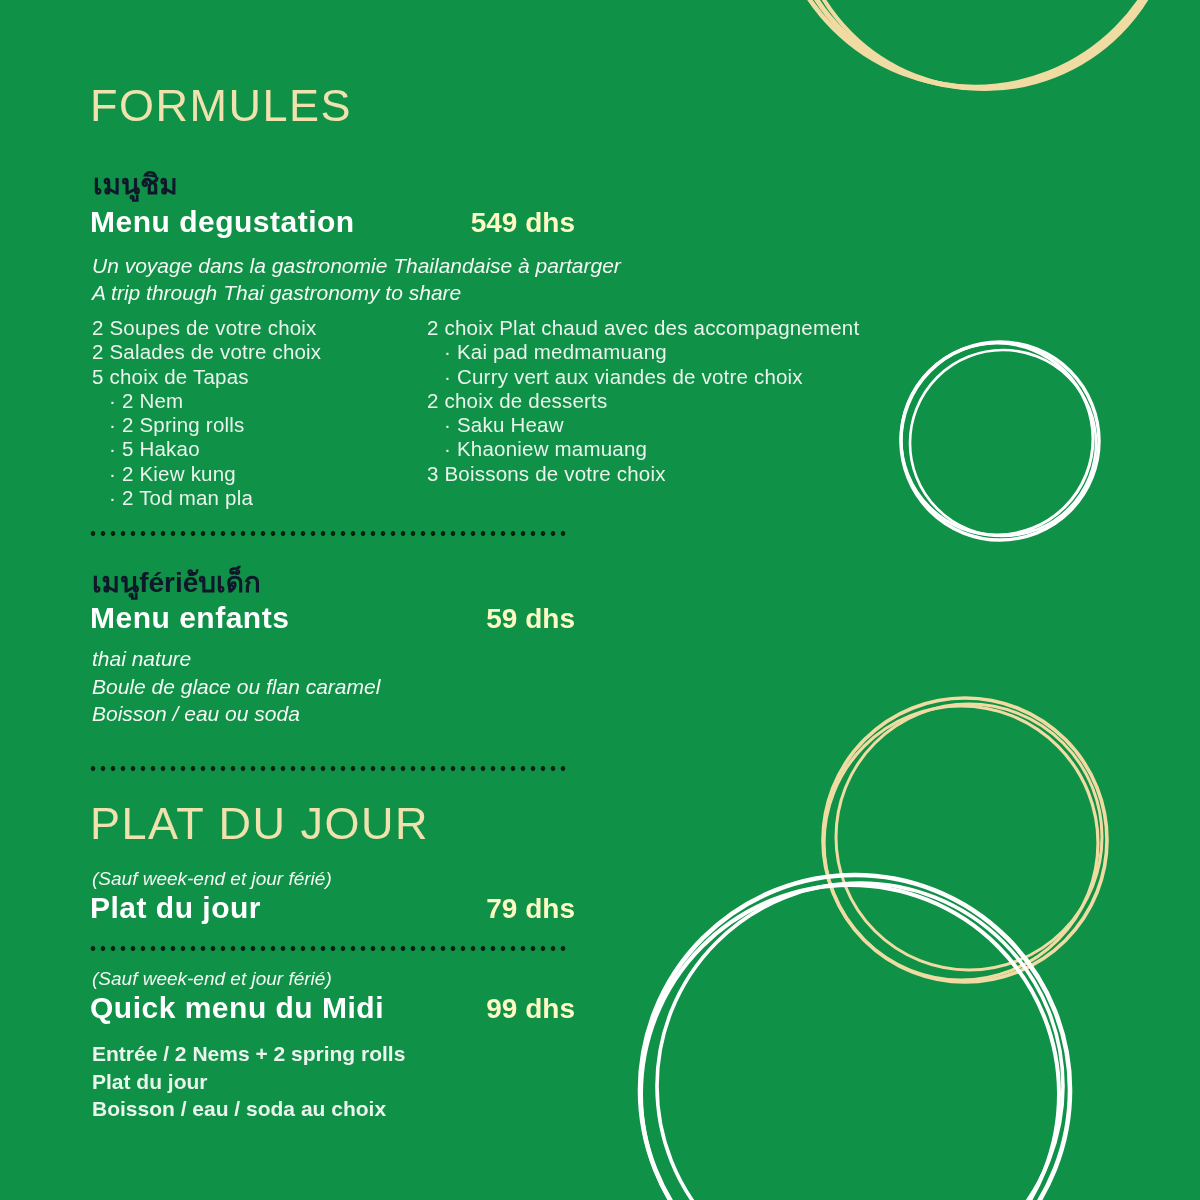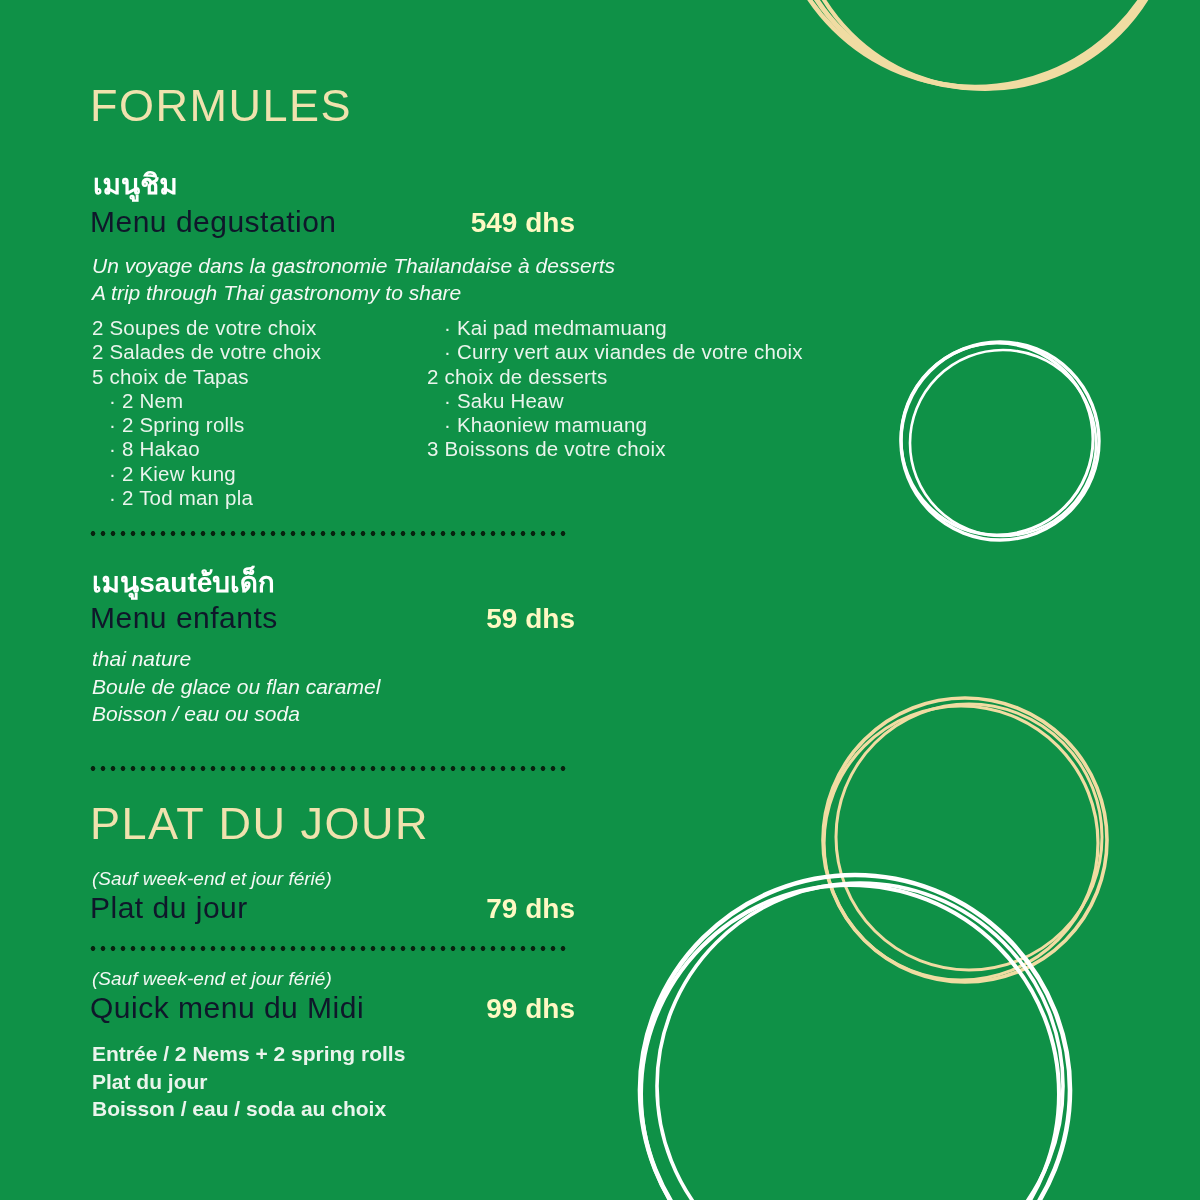--- a/index.html
+++ b/index.html
@@ -12,26 +12,26 @@
   }
   .decor{position:absolute;left:0;top:0;width:1200px;height:1200px;pointer-events:none;}
   .content{position:absolute;left:0;top:0;width:960px;height:1200px;padding-left:12px;}
   .abs{position:absolute;}
   .big-heading{
     font-size:45px;
     color:#F0E2AE;
     letter-spacing:1.5px;
     font-weight:400;
   }
-  .thai{font-size:28px;font-weight:700;color:#ffffff;}
+  .thai{font-size:28px;font-weight:700;color:#0f172a;}
   .name-row{
     display:flex;justify-content:space-between;align-items:baseline;
     width:485px;
   }
-  .menu-name{font-size:30px;font-weight:400;color:#0f172a;letter-spacing:0.5px;}
+  .menu-name{font-size:30px;font-weight:700;color:#ffffff;letter-spacing:0.5px;}
   .price{font-size:28px;font-weight:700;color:#fef9c3;}
   .desc{font-style:italic;font-size:21px;line-height:27px;color:#F4F8F4;}
   .list{font-size:20.5px;line-height:24.3px;color:#EAF4EC;letter-spacing:0.2px;}
   .list .item{white-space:nowrap;}
   .item.indent{padding-left:17px;}
   .bullet{display:inline-block;width:13px;color:#EAF4EC;}
   .note{font-style:italic;font-size:19px;color:#F4F8F4;}
   .details{font-size:21px;line-height:27.5px;color:#EAF4EC;font-weight:bold;}
   .divider{
     height:5px;width:478px;
@@ -74,47 +74,48 @@
     <div class="abs big-heading" style="left:90px;top:80px;">FORMULES</div>
 
     <div class="abs thai" style="left:93px;top:162px;">เมนูชิม</div>
 
     <div class="abs name-row" style="left:90px;top:205px;">
       <span class="menu-name">Menu degustation</span>
       <span class="price">549 dhs</span>
     </div>
 
     <div class="abs desc" style="left:92px;top:252px;">
-      <div>Un voyage dans la gastronomie Thailandaise à desserts</div>
+      <div>Un voyage dans la gastronomie Thailandaise à partarger</div>
       <div>A trip through Thai gastronomy to share</div>
     </div>
 
     <div class="abs list" style="left:92px;top:316px;">
       <div class="item">2 Soupes de votre choix</div>
       <div class="item">2 Salades de votre choix</div>
       <div class="item">5 choix de Tapas</div>
       <div class="item indent"><span class="bullet">·</span><span>2 Nem</span></div>
       <div class="item indent"><span class="bullet">·</span><span>2 Spring rolls</span></div>
-      <div class="item indent"><span class="bullet">·</span><span>8 Hakao</span></div>
+      <div class="item indent"><span class="bullet">·</span><span>5 Hakao</span></div>
       <div class="item indent"><span class="bullet">·</span><span>2 Kiew kung</span></div>
       <div class="item indent"><span class="bullet">·</span><span>2 Tod man pla</span></div>
     </div>
 
     <div class="abs list" style="left:427px;top:316px;">
+      <div class="item">2 choix Plat chaud avec des accompagnement</div>
       <div class="item indent"><span class="bullet">·</span><span>Kai pad medmamuang</span></div>
       <div class="item indent"><span class="bullet">·</span><span>Curry vert aux viandes de votre choix</span></div>
       <div class="item">2 choix de desserts</div>
       <div class="item indent"><span class="bullet">·</span><span>Saku Heaw</span></div>
       <div class="item indent"><span class="bullet">·</span><span>Khaoniew mamuang</span></div>
       <div class="item">3 Boissons de votre choix</div>
     </div>
 
     <div class="abs divider" style="left:88px;top:531px;"></div>
 
-    <div class="abs thai" style="left:92px;top:560px;">เมนูsautéับเด็ก</div>
+    <div class="abs thai" style="left:92px;top:560px;">เมนูfériéับเด็ก</div>
 
     <div class="abs name-row" style="left:90px;top:601px;">
       <span class="menu-name">Menu enfants</span>
       <span class="price">59 dhs</span>
     </div>
 
     <div class="abs desc" style="left:92px;top:645px;line-height:27.5px;">
       <div>thai nature</div>
       <div>Boule de glace ou flan caramel</div>
       <div>Boisson / eau ou soda</div>

